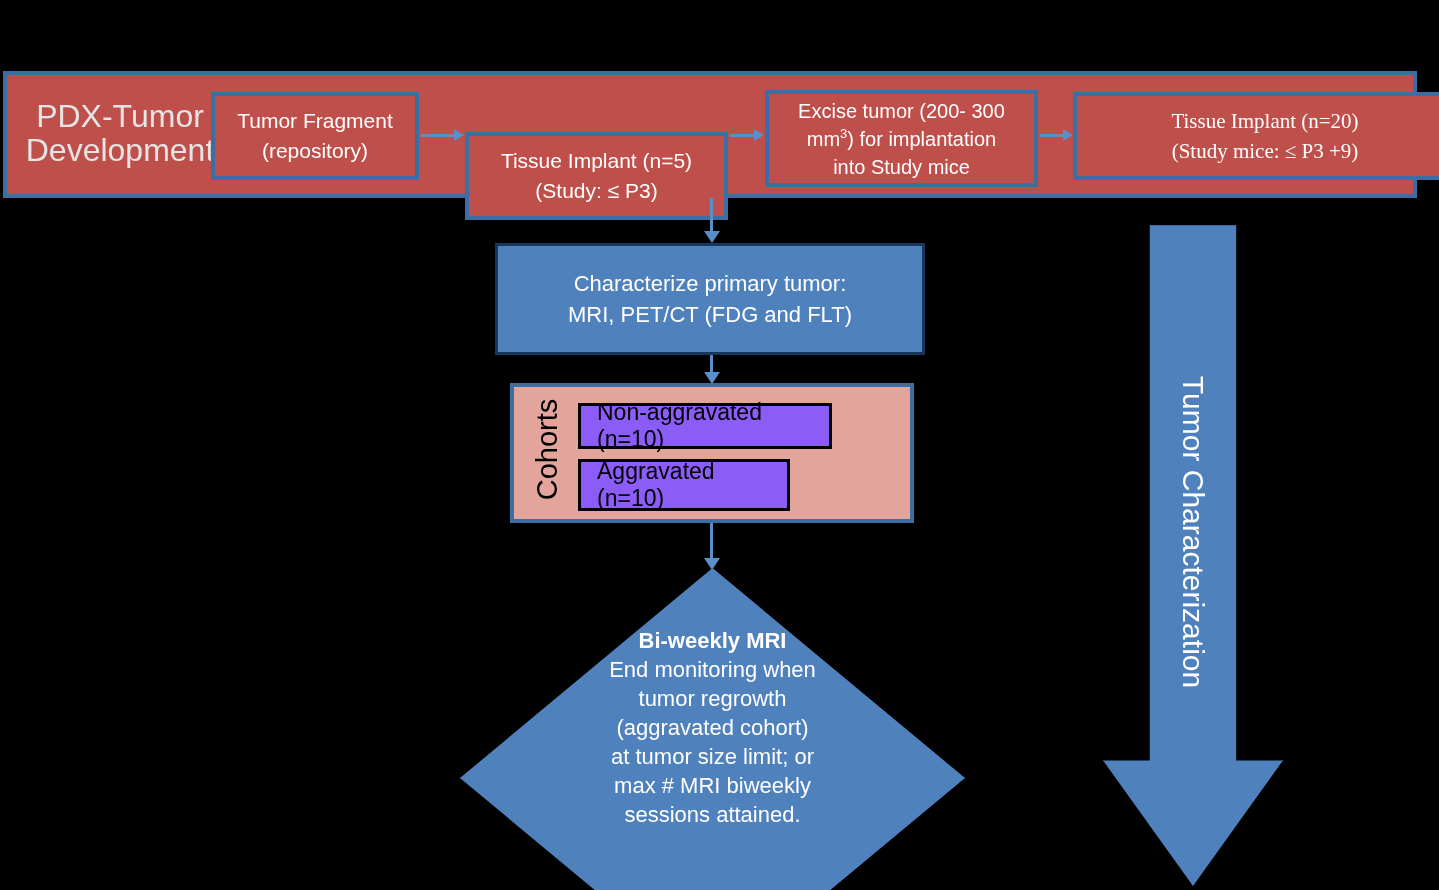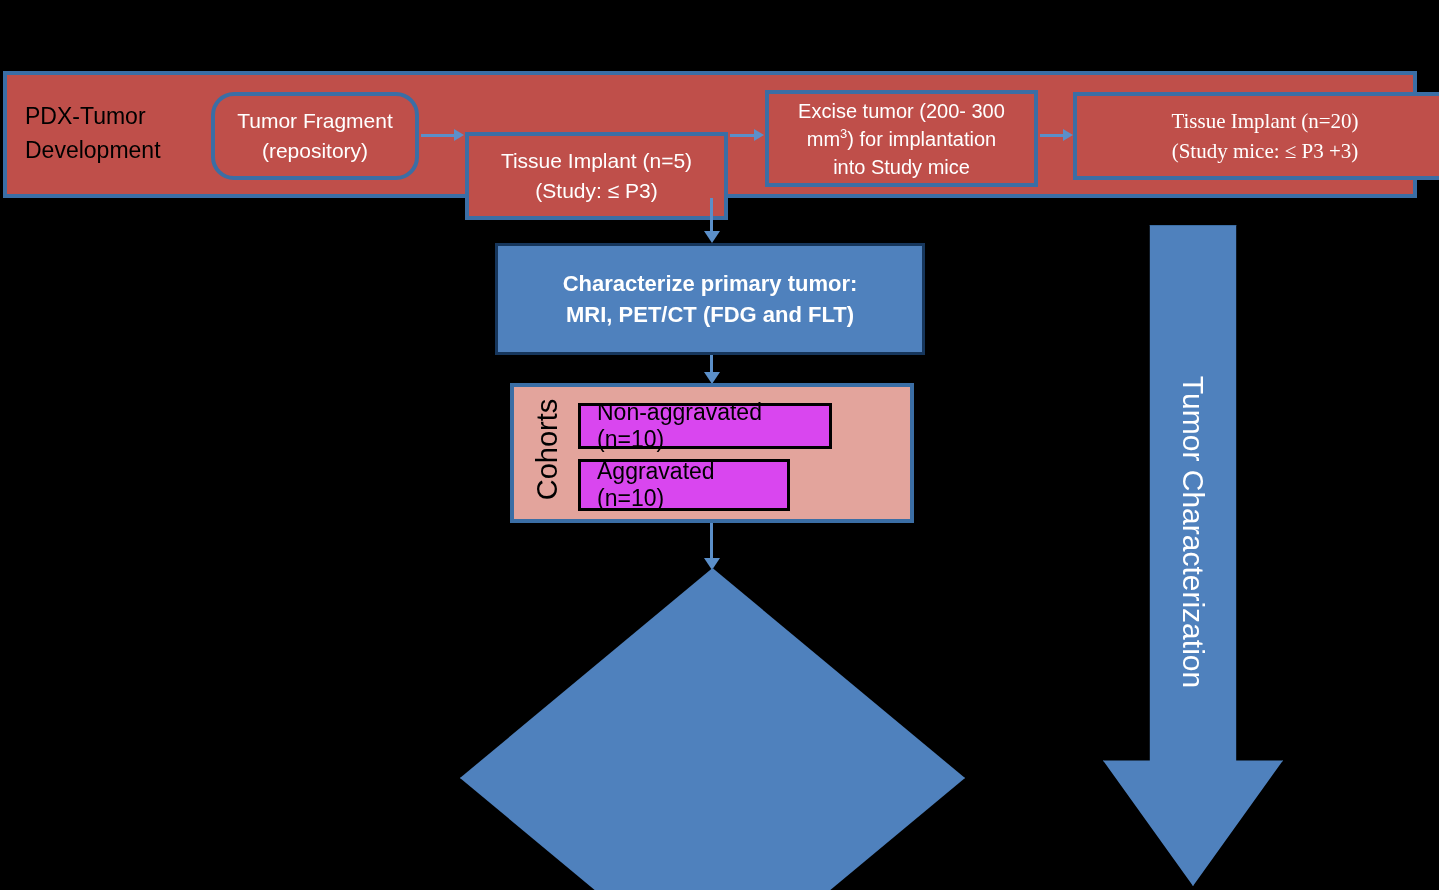--- a/index.html
+++ b/index.html
@@ -25,41 +25,41 @@
     height: 127px;
     background: #BF4F4A;
     border: 4px solid #3B6EA5;
     box-sizing: border-box;
   }
   .band-title {
     position: absolute;
     left: 18px;
     top: 24px;
     width: 190px;
-    color: #000000;
-    font-size: 23px;
+    color: #e5e5e5;
+    font-size: 32px;
     line-height: 34px;
-    text-align: left;
+    text-align: center;
   }
 
   .step-box {
     position: absolute;
     background: #BF4F4A;
     border: 4px solid #3B6EA5;
     box-sizing: border-box;
     color: #FFFFFF;
     display: flex;
     align-items: center;
     justify-content: center;
     text-align: center;
     font-size: 21px;
     line-height: 30px;
     padding: 2px 8px;
   }
-  .step-1 { left: 211px; top: 92px; width: 208px; height: 88px; border-radius: 23px; }
+  .step-1 { left: 211px; top: 92px; width: 208px; height: 88px; }
   .step-2 { left: 465px; top: 92px; width: 263px; height: 88px; margin-top: 40px; }
   .step-3 { left: 765px; top: 90px; width: 273px; height: 97px; font-size: 20px; line-height: 28px; }
   .step-4 { left: 1073px; top: 92px; width: 384px; height: 88px; font-family: Liberation Serif, serif; }
 
   .step-box sup { font-size: 0.65em; vertical-align: super; line-height: 0; }
 
   
   .h-arrow {
     position: absolute;
     height: 3px;
@@ -109,21 +109,20 @@
     background: #4F81BD;
     border: 3px solid #16365C;
     box-sizing: border-box;
     color: #FFFFFF;
     display: flex;
     align-items: center;
     justify-content: center;
     text-align: center;
     font-size: 22px;
     line-height: 31px;
-    font-weight: bold;
   }
 
   
   .cohorts-box {
     position: absolute;
     left: 510px;
     top: 383px;
     width: 404px;
     height: 140px;
     background: #E3A49C;
@@ -136,21 +135,21 @@
     top: 46px;
     width: 124px;
     transform: rotate(-90deg);
     color: #000000;
     font-size: 29px;
     text-align: center;
     white-space: nowrap;
   }
   .cohort-item {
     position: absolute;
-    background: #d946ef;
+    background: #8b5cf6;
     border: 3px solid #000000;
     box-sizing: border-box;
     color: #000000;
     display: flex;
     align-items: center;
     font-size: 23px;
     padding-left: 16px;
   }
   .cohort-1 { left: 64px; top: 16px; width: 254px; height: 46px; }
   .cohort-2 { left: 64px; top: 72px; width: 212px; height: 52px; }
@@ -237,21 +236,21 @@
     <span>
       <span>Excise tumor (200- 300</span><br>
       <span>mm</span><sup>3</sup><span>) for implantation</span><br>
       <span>into Study mice</span>
     </span>
   </div>
 
   <div class="step-box step-4">
     <span>
       <span>Tissue Implant (n=20)</span><br>
-      <span>(Study mice: ≤ P3 +3)</span>
+      <span>(Study mice: ≤ P3 +9)</span>
     </span>
   </div>
 
   <div class="h-arrow ha-1"></div>
   <div class="h-arrow ha-2"></div>
   <div class="h-arrow ha-3"></div>
 
   <div class="v-arrow va-1"></div>
   <div class="v-arrow va-2"></div>
   <div class="v-arrow va-3"></div>
@@ -268,20 +267,29 @@
     <div class="cohort-item cohort-1">
       <span>Non-aggravated (n=10)</span>
     </div>
     <div class="cohort-item cohort-2">
       <span>Aggravated (n=10)</span>
     </div>
   </div>
 
   <div class="diamond-wrap">
     <div class="diamond-shape"></div>
+    <div class="diamond-text">
+      <span class="hdr">Bi-weekly MRI</span>
+      <span>End monitoring when</span><br>
+      <span>tumor regrowth</span><br>
+      <span>(aggravated cohort)</span><br>
+      <span>at tumor size limit; or</span><br>
+      <span>max # MRI biweekly</span><br>
+      <span>sessions attained.</span>
+    </div>
   </div>
 
   <div class="big-arrow">
     <div class="big-arrow-shape"></div>
     <div class="big-arrow-label">Tumor Characterization</div>
   </div>
 
 </div>
 
 </body></html>

